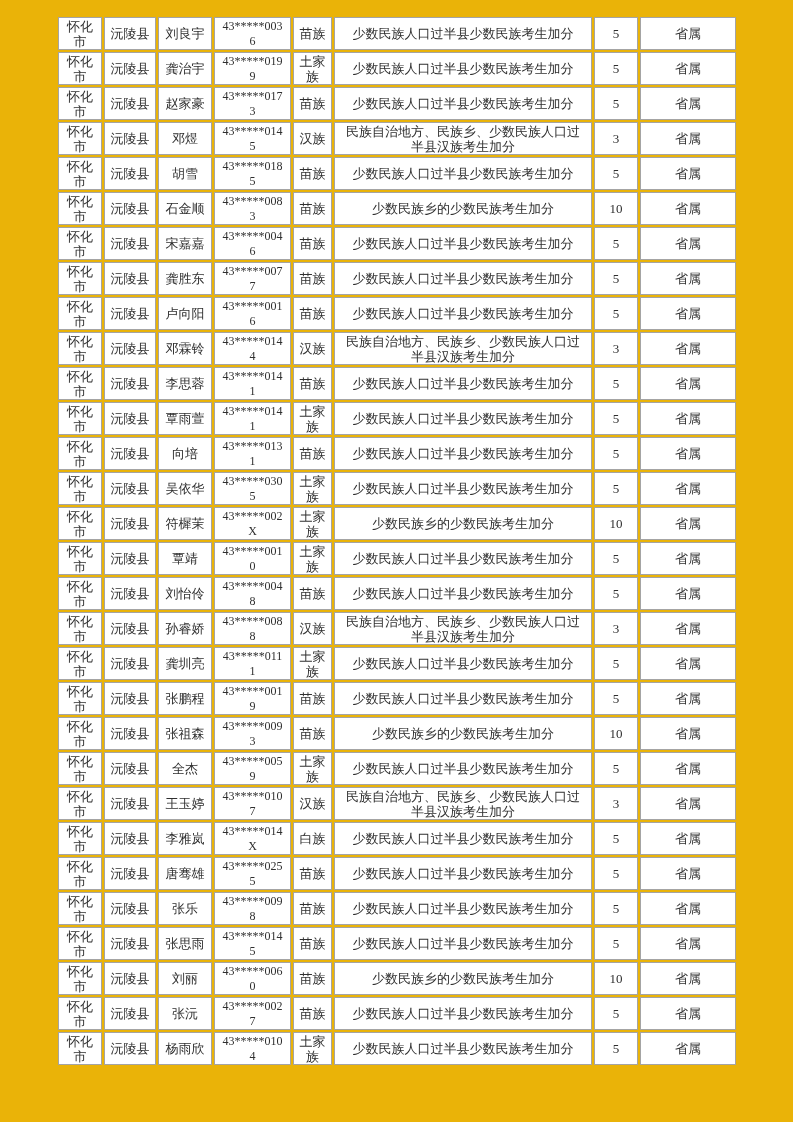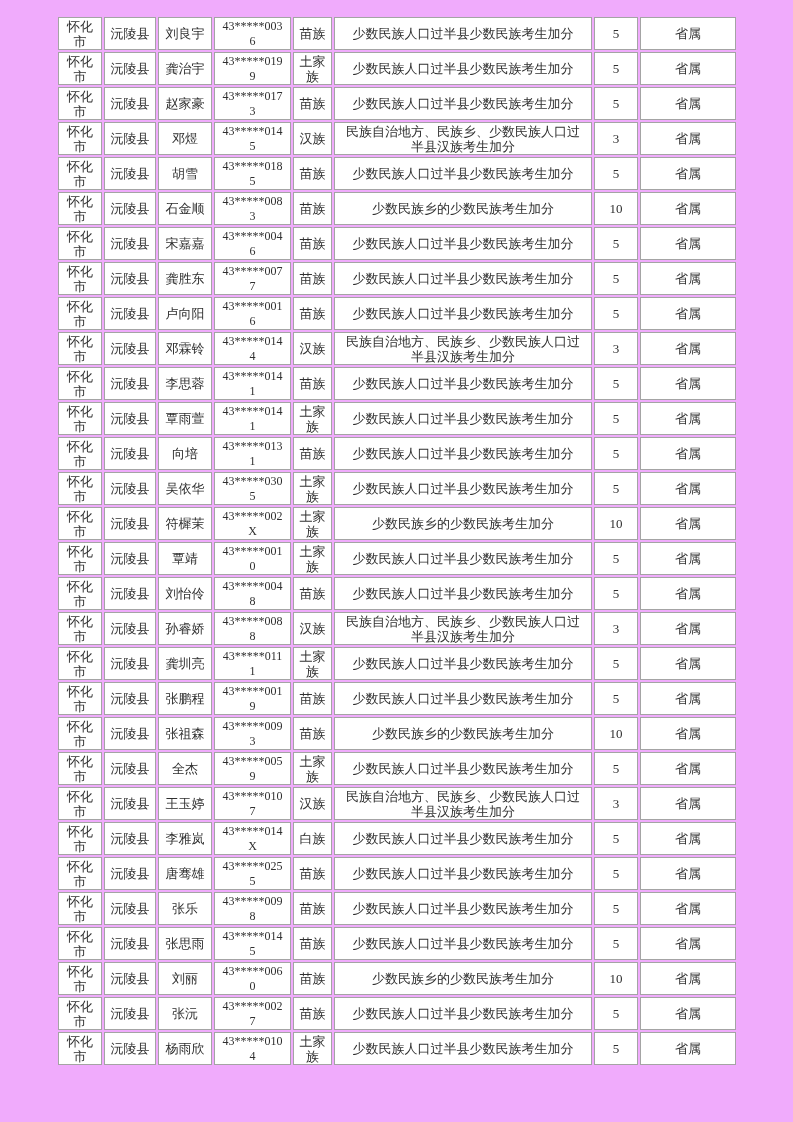--- a/index.html
+++ b/index.html
@@ -9,21 +9,21 @@
   }
   body {
     width: 793px;
     height: 1122px;
     position: relative;
     font-family: "Liberation Serif", "DejaVu Serif", serif;
   }
   .page {
     position: absolute;
     inset: 0;
-    background: #f0abfc;
+    background: #eab308;
   }
   table.grid {
     position: absolute;
     left: 56px;
     top: 15px;
     width: 682px;
     table-layout: fixed;
     border-collapse: separate;
     border-spacing: 2px;
   }

